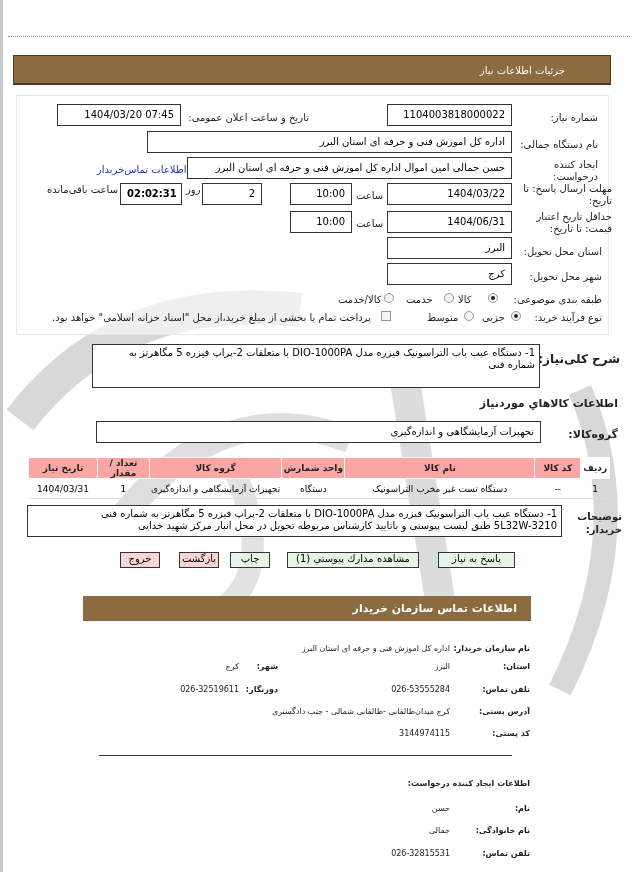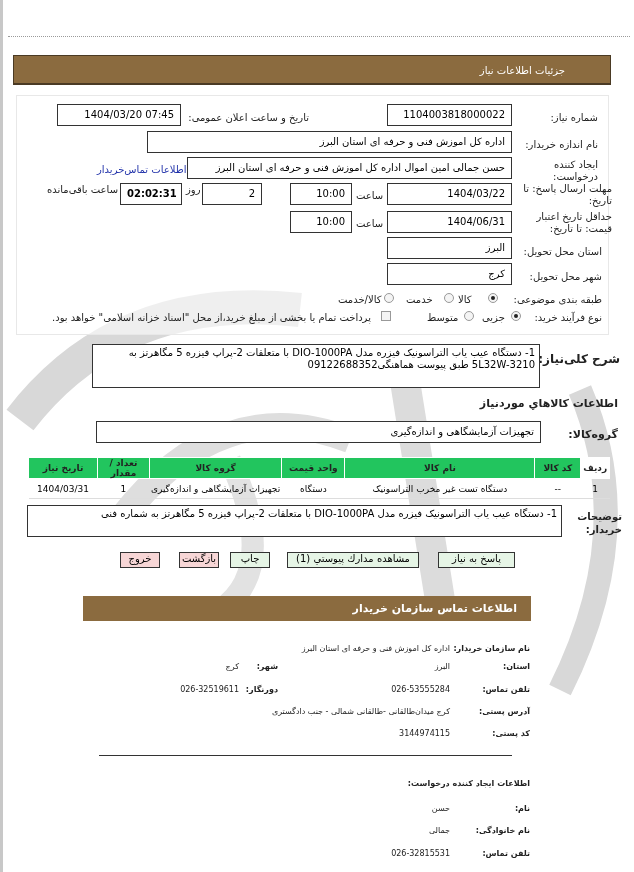--- a/index.html
+++ b/index.html
@@ -14,21 +14,21 @@
   .lbl { position: absolute; direction: rtl; text-align: right; font-size: 10px; color: #222; line-height: 12px; white-space: nowrap; }
   .box { position: absolute; border: 1px solid #333; background: #fff; direction: rtl; font-size: 10px; line-height: 20px; padding: 0 6px; white-space: nowrap; overflow: hidden; }
   .box.ltr { direction: ltr; text-align: right; }
   .link { position: absolute; color: #2233aa; font-size: 10px; direction: rtl; white-space: nowrap; }
   .radio { position: absolute; width: 10px; height: 10px; border-radius: 50%; border: 1px solid #999; background: #f4f4f4; }
   .radio.on::after { content: ""; position: absolute; left: 2px; top: 2px; width: 4px; height: 4px; border-radius: 50%; background: #222; }
   .check { position: absolute; width: 10px; height: 10px; border: 1px solid #999; background: #f4f4f4; }
   .bold { font-weight: bold; }
   .desc-box { position: absolute; border: 1px solid #333; background: #fff; direction: rtl; font-size: 10px; line-height: 12px; padding: 2px 4px; }
   .tbl { position: absolute; left: 28px; top: 457px; width: 582px; border-collapse: collapse; direction: rtl; font-size: 9px; }
-  .tbl th { background: #22c55e; font-weight: bold; height: 20px; border: 1px solid #fff; color: #222; }
+  .tbl th { background: #fca5a5; font-weight: bold; height: 20px; border: 1px solid #fff; color: #222; }
   .tbl td { height: 20px; text-align: center; border-bottom: 1px solid #ddd; }
   .btn { position: absolute; height: 16px; border: 1px solid #333; font-size: 10px; text-align: center; line-height: 12px; direction: rtl; }
   .btn.green { background: #e6f5e6; }
   .btn.pink { background: #f7d6d6; }
   .contact-bar { position: absolute; left: 83px; top: 596px; width: 448px; height: 25px; background: #8b6b3f; direction: rtl; }
   .contact-bar span { position: absolute; right: 14px; top: 6px; color: #fff; font-size: 11px; font-weight: bold; }
   .cl { position: absolute; direction: rtl; font-size: 8px; color: #222; white-space: nowrap; }
   .hr { position: absolute; left: 99px; top: 755px; width: 413px; border-top: 1px solid #333; }
 </style>
 </head>
@@ -49,21 +49,21 @@
   <span>جزئيات اطلاعات نياز</span>
 </div>
 
 <div class="panel"></div>
 
 <div class="lbl" style="right:36px; top:112px;">شماره نیاز:</div>
 <div class="box ltr" style="left:387px; top:104px; width:125px; height:22px;">1104003818000022</div>
 <div class="lbl" style="right:325px; top:112px;">تاریخ و ساعت اعلان عمومی:</div>
 <div class="box ltr" style="left:57px; top:104px; width:124px; height:22px;">1404/03/20 07:45</div>
 
-<div class="lbl" style="right:36px; top:139px;">نام اندازه خریدار:</div>
+<div class="lbl" style="right:36px; top:139px;">نام دستگاه جمالی:</div>
 <div class="box" style="left:147px; top:131px; width:365px; height:22px;">اداره کل اموزش فنی و حرفه ای استان البرز</div>
 
 <div class="lbl" style="right:36px; top:159px; white-space:normal; width:80px;">ایجاد کننده درخواست:</div>
 <div class="box" style="left:187px; top:157px; width:325px; height:22px;">حسن جمالی امین اموال اداره کل اموزش فنی و حرفه ای استان البرز</div>
 <div class="link" style="left:97px; top:164px;">اطلاعات تماس‌خریدار</div>
 
 <div class="lbl" style="right:22px; top:183px; white-space:normal; width:100px;">مهلت ارسال پاسخ: تا تاریخ:</div>
 <div class="box ltr" style="left:387px; top:183px; width:125px; height:22px;text-align:right;">1404/03/22</div>
 <div class="lbl" style="left:356px; top:190px;">ساعت</div>
 <div class="box ltr" style="left:290px; top:183px; width:62px; height:22px;">10:00</div>
@@ -95,34 +95,34 @@
 <div class="radio on" style="left:511px; top:311px;"></div>
 <div class="lbl" style="left:482px; top:312px;">جزیی</div>
 <div class="radio" style="left:464px; top:311px;"></div>
 <div class="lbl" style="left:427px; top:312px;">متوسط</div>
 <div class="check" style="left:381px; top:311px;"></div>
 <div class="lbl" style="left:52px; top:312px;">پرداخت تمام یا بخشی از مبلغ خرید،از محل "اسناد خزانه اسلامی" خواهد بود.</div>
 
 <div class="lbl bold" style="right:14px; top:353px; font-size:12px;">شرح کلی‌نیاز:</div>
 <div class="desc-box" style="left:92px; top:344px; width:448px; height:44px;">
   <div>1- دستگاه عیب یاب التراسونیک فیزره مدل DIO-1000PA با متعلقات 2-پراپ فیزره 5 مگاهرتز به</div>
-  <div>5L32W-3210 طبق پیوست هماهنگی09122688352</div>
+  <div>شماره فنی</div>
 </div>
 
 <div class="lbl bold" style="right:16px; top:398px; font-size:11px;">اطلاعات کالاهاي موردنیاز</div>
 <div class="lbl bold" style="right:16px; top:429px; font-size:11px;">گروه‌کالا:</div>
 <div class="box" style="left:96px; top:421px; width:445px; height:22px;">تجهیزات آزمایشگاهی و اندازه‌گیری</div>
 
 <table class="tbl">
   <thead>
     <tr>
       <th style="width:22px; background:#fff;">ردیف</th>
       <th style="width:40px;">کد کالا</th>
       <th style="width:165px;">نام کالا</th>
-      <th style="width:55px;">واحد قیمت</th>
+      <th style="width:55px;">واحد شمارش</th>
       <th style="width:115px;">گروه کالا</th>
       <th style="width:45px;">تعداد / مقدار</th>
       <th style="width:60px;">تاریخ نیاز</th>
     </tr>
   </thead>
   <tbody>
     <tr>
       <td>1</td>
       <td>--</td>
       <td>دستگاه تست غیر مخرب التراسونیک</td>
@@ -130,20 +130,21 @@
       <td>تجهیزات آزمایشگاهی و اندازه‌گیری</td>
       <td>1</td>
       <td>1404/03/31</td>
     </tr>
   </tbody>
 </table>
 
 <div class="lbl bold" style="right:12px; top:510px; font-size:10px; white-space:normal; width:48px; line-height:13px;">توضیحات خریدار:</div>
 <div class="desc-box" style="left:27px; top:505px; width:535px; height:32px;">
   <div>1- دستگاه عیب یاب التراسونیک فیزره مدل DIO-1000PA با متعلقات 2-پراپ فیزره 5 مگاهرتز به شماره فنی</div>
+  <div>5L32W-3210 طبق لیست پیوستی و باتایید کارشناس مربوطه تحویل در محل انبار مرکز شهید خدایی</div>
 </div>
 
 <div class="btn green" style="left:438px; top:552px; width:77px;">پاسخ به نیاز</div>
 <div class="btn green" style="left:287px; top:552px; width:132px;">مشاهده مدارك پیوستي (1)</div>
 <div class="btn green" style="left:230px; top:552px; width:40px;">چاپ</div>
 <div class="btn pink" style="left:179px; top:552px; width:40px;">بازگشت</div>
 <div class="btn pink" style="left:120px; top:552px; width:40px;">خروج</div>
 
 <div class="contact-bar">
   <span>اطلاعات تماس سازمان خریدار</span>

